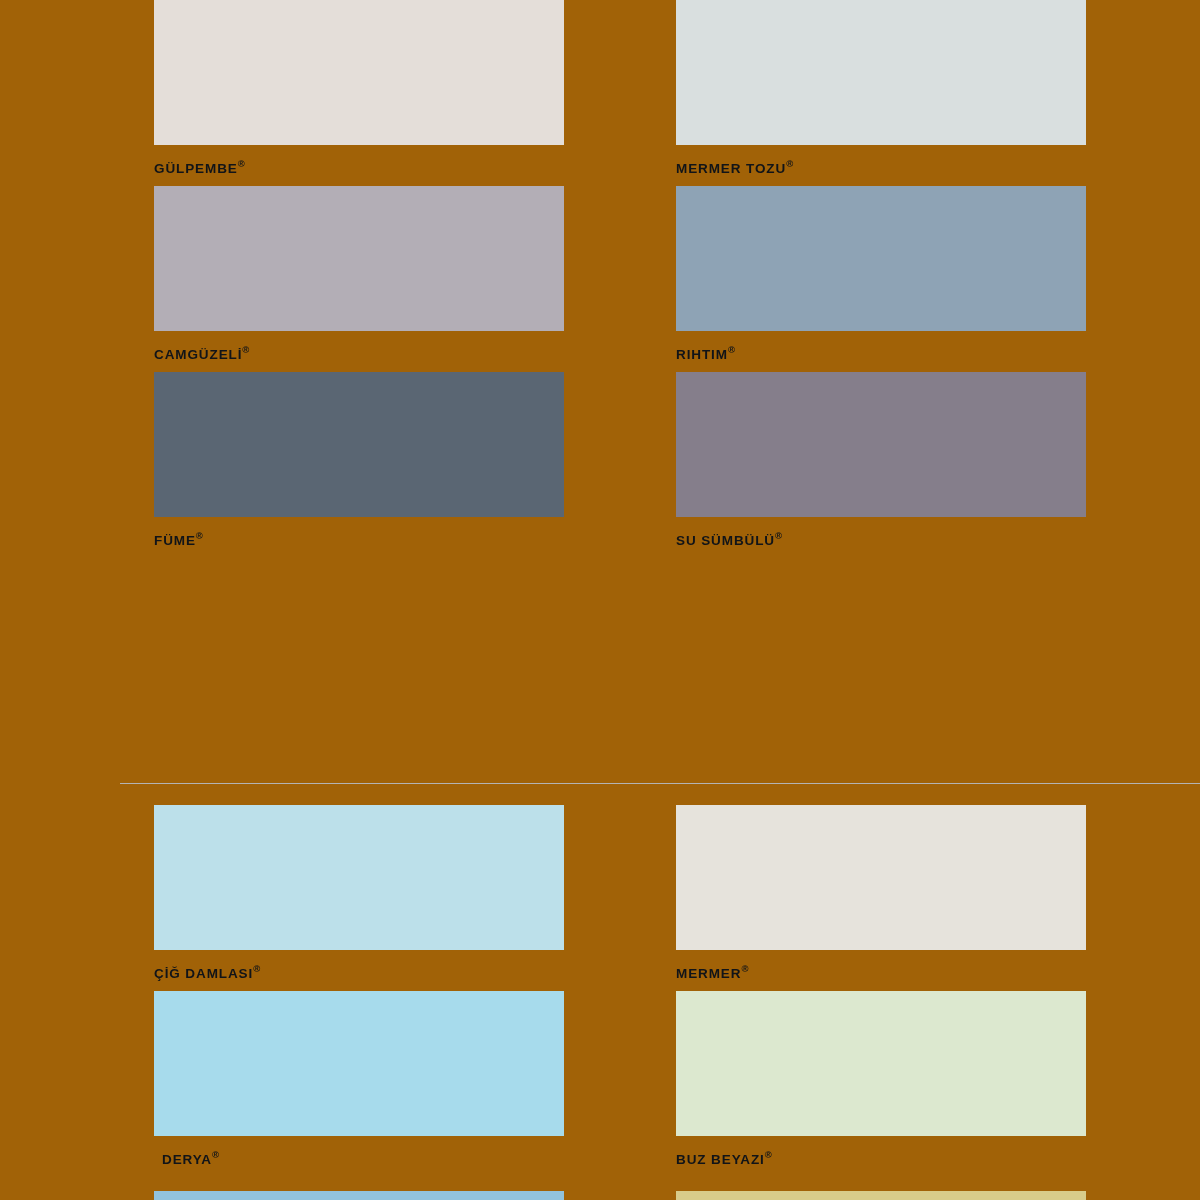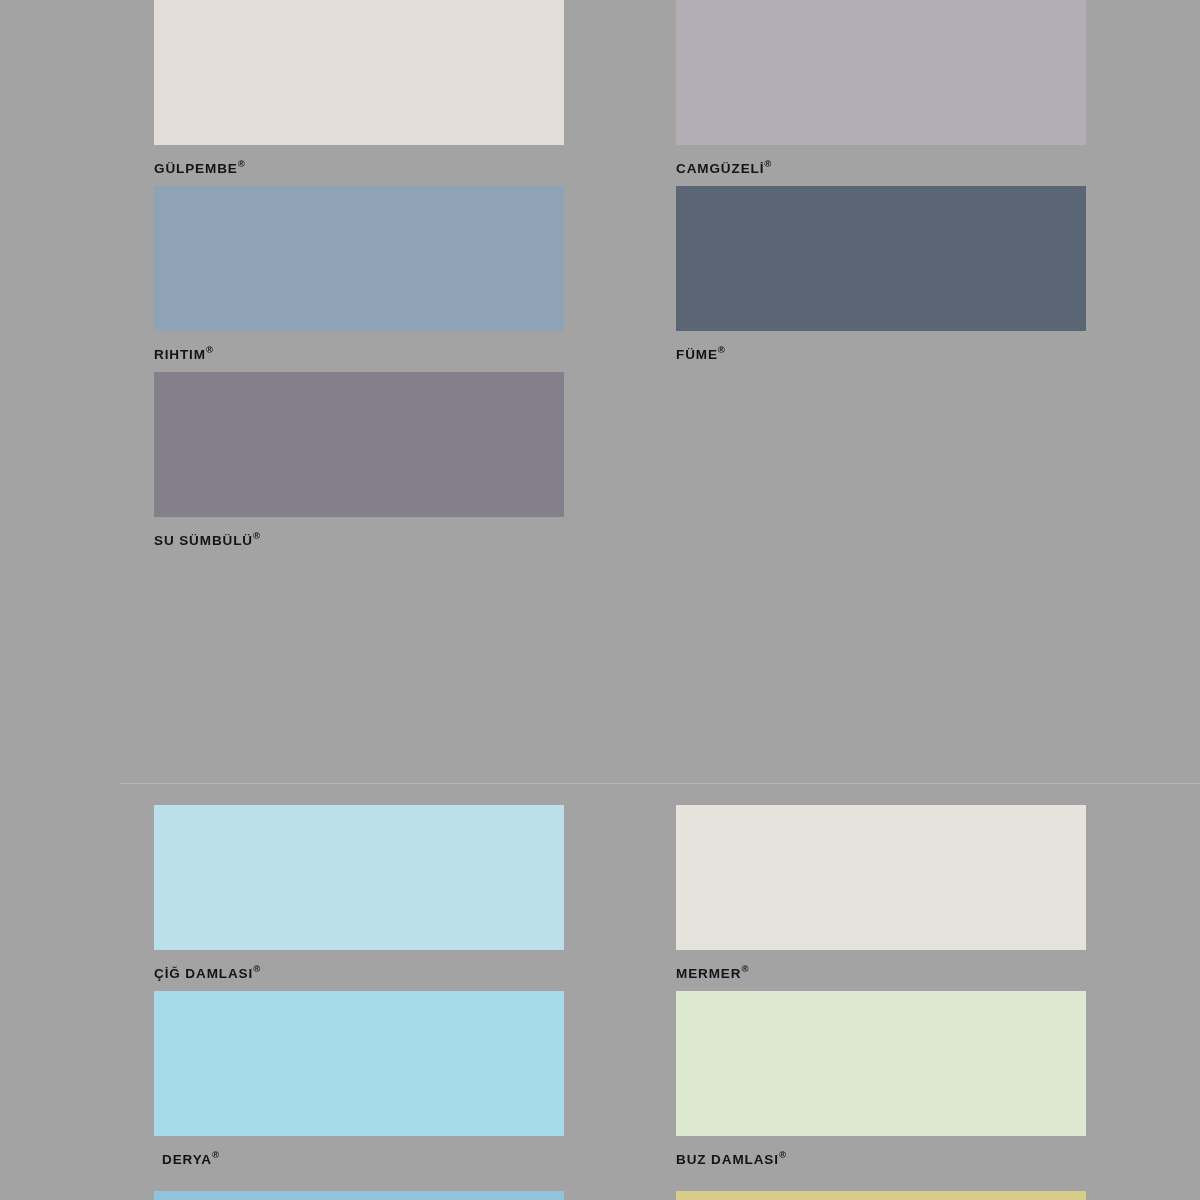--- a/index.html
+++ b/index.html
@@ -12,21 +12,21 @@
     height: 1200px;
     overflow: hidden;
     font-family: "Liberation Sans", sans-serif;
     -webkit-font-smoothing: antialiased;
   }
 
   .page {
     position: relative;
     width: 1200px;
     height: 1200px;
-    background: #a3a3a3;
+    background: #a16207;
   }
 
   
   .palette-section {
     position: absolute;
     left: 0;
     width: 1200px;
     box-sizing: border-box;
   }
   #section-neutrals { top: 0px; }
@@ -107,20 +107,24 @@
 <div class="page">
 
   <section class="palette-section" id="section-neutrals">
     <div class="swatch-grid">
 
       <div class="swatch-cell">
         <span class="swatch-chip" style="background-color: rgb(228, 222, 217);"></span>
         <div class="swatch-label" style="color: rgb(17, 20, 24);"><span>GÜLPEMBE</span><span class="reg">®</span></div>
       </div>
 
+      <div class="swatch-cell">
+        <span class="swatch-chip" style="background-color: rgb(217, 223, 223);"></span>
+        <div class="swatch-label" style="color: rgb(17, 20, 24);"><span>MERMER TOZU</span><span class="reg">®</span></div>
+      </div>
 
 
 
       <div class="swatch-cell">
         <span class="swatch-chip" style="background-color: rgb(179, 174, 182);"></span>
         <div class="swatch-label" style="color: rgb(17, 20, 24);"><span>CAMGÜZELİ</span><span class="reg">®</span></div>
       </div>
 
       <div class="swatch-cell">
         <span class="swatch-chip" style="background-color: rgb(142, 163, 181);"></span>
@@ -155,21 +159,21 @@
         <div class="swatch-label" style="color: rgb(17, 20, 24);"><span>MERMER</span><span class="reg">®</span></div>
       </div>
 
       <div class="swatch-cell">
         <span class="swatch-chip" style="background-color: rgb(167, 219, 236);"></span>
         <div class="swatch-label" style="color: rgb(17, 20, 24); margin-left: 8px;"><span>DERYA</span><span class="reg">®</span></div>
       </div>
 
       <div class="swatch-cell">
         <span class="swatch-chip" style="background-color: rgb(220, 232, 207);"></span>
-        <div class="swatch-label" style="color: rgb(17, 20, 24);"><span>BUZ DAMLASI</span><span class="reg">®</span></div>
+        <div class="swatch-label" style="color: rgb(17, 20, 24);"><span>BUZ BEYAZI</span><span class="reg">®</span></div>
       </div>
 
     </div>
   </section>
 
   <div class="partial-row">
     <div class="partial-grid">
       <span class="partial-chip" style="background-color: rgb(146, 195, 221);"></span>
       <span class="partial-chip" style="background-color: rgb(216, 204, 138);"></span>
     </div>

